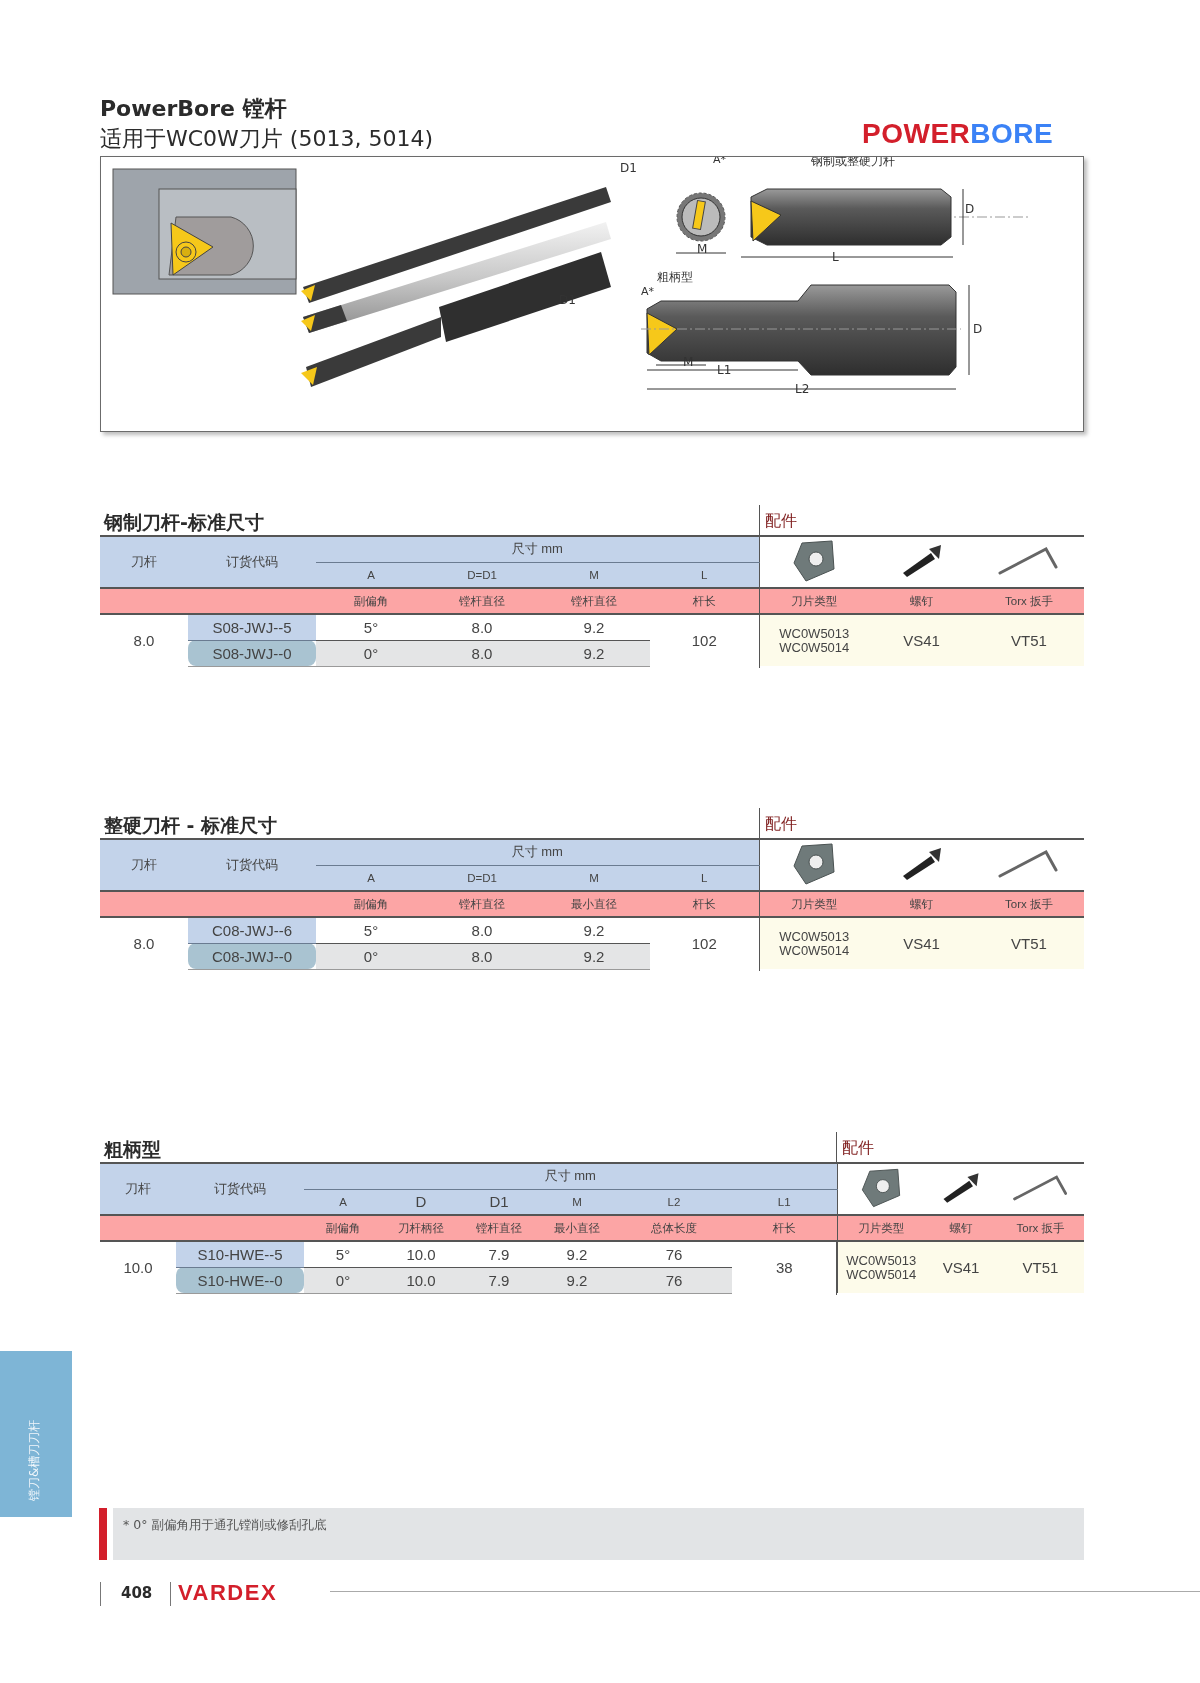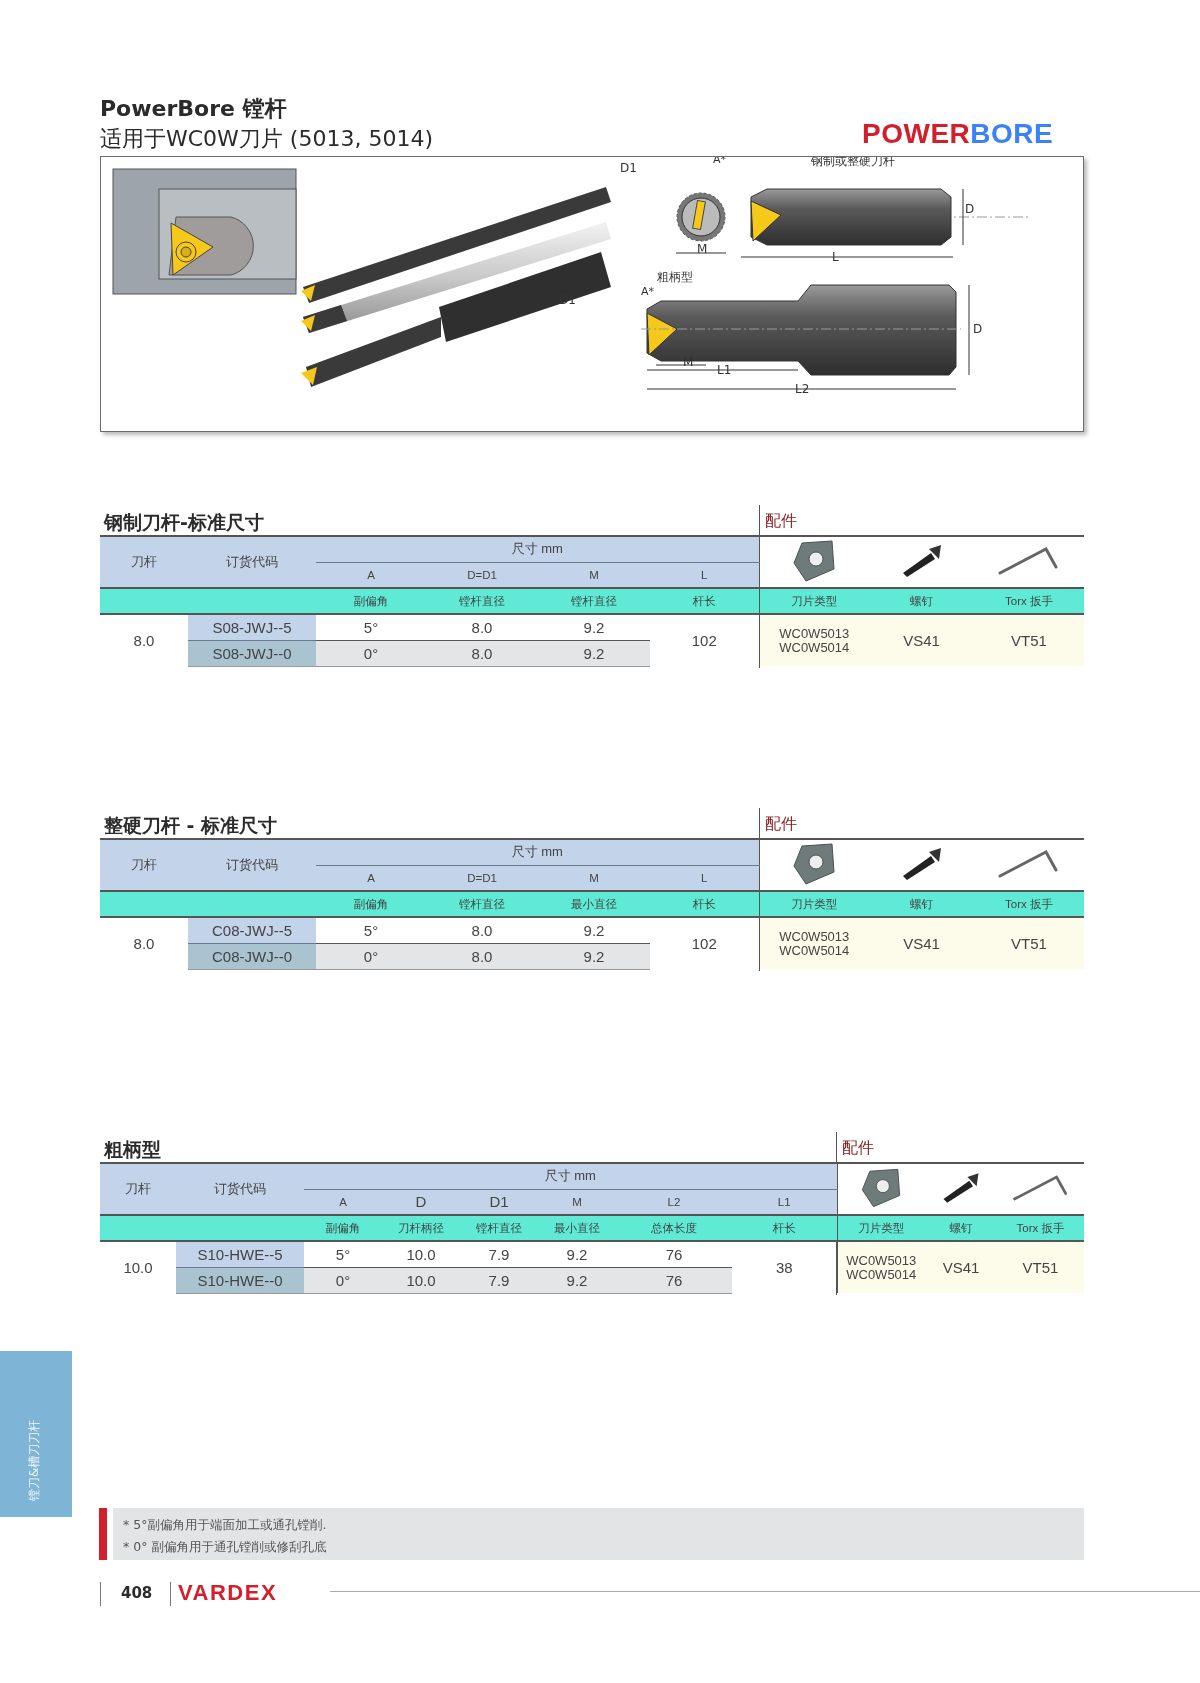--- a/index.html
+++ b/index.html
@@ -13,24 +13,24 @@
   .figure { position: absolute; left: 100px; top: 156px; width: 984px; height: 276px; border: 1px solid #6b6b6b; box-shadow: 3px 3px 4px #bdbdbd; background: #fff; }
   .figure svg { position: absolute; left: 0; top: 0; }
 
   .section-title { position: absolute; font-size: 19px; font-weight: bold; color: #2b2b2b; }
   .acc-title { position: absolute; font-size: 16px; color: #7f1d1d; }
   .vsep { position: absolute; width: 1px; background: #555; }
 
   table.spec { position: absolute; border-collapse: collapse; font-size: 13px; color: #444; table-layout: fixed; }
   table.spec td { text-align: center; height: 26px; padding: 0; font-family: "Liberation Sans", sans-serif; }
   .hdr-blue { background: #c3d3ea; }
-  .hdr-gray { background: #5eead4; }
+  .hdr-gray { background: #fca5a5; }
   .top-border td { border-top: 2px solid #555; }
   .code-a { background: #c3d3ea; margin-left: 17px; }
-  .code-b { background: #a9c3d1; }
+  .code-b { background: #a9c3d1; border-radius: 8px; }
   .row-gray { background: #e4e5e6; }
   .acc-cell { background: #fdfbea; margin-left: 41px; }
   .num { font-size: 15px; }
   .mm-line { border-bottom: 1px solid #6a7b91; }
   .bottom-border td { border-bottom: 1px solid #9a9a9a; }
   .small { font-size: 11.5px; }
   .acc-codes { font-size: 13px; line-height: 14px; }
 
   .side-tab { position: absolute; left: 0; top: 1351px; width: 72px; height: 166px; background: #7eb5d6; }
   .side-tab span { position: absolute; left: 26px; top: 150px; transform: rotate(-90deg); transform-origin: left top; color: #f1f7fb; font-size: 12px; white-space: nowrap; }
@@ -244,21 +244,21 @@
     <td class="hdr-gray small">副偏角</td>
     <td class="hdr-gray small">镗杆直径</td>
     <td class="hdr-gray small">最小直径</td>
     <td class="hdr-gray small">杆长</td>
     <td class="hdr-gray small" style="border-left:1px solid #555;">刀片类型</td>
     <td class="hdr-gray small">螺钉</td>
     <td class="hdr-gray small">Torx 扳手</td>
   </tr>
   <tr class="top-border">
     <td rowspan="2" class="num">8.0</td>
-    <td class="code-a num">C08-JWJ--5</td>
+    <td class="code-a num">C08-JWJ--6</td>
     <td class="num">5°</td>
     <td class="num">8.0</td>
     <td class="num">9.2</td>
     <td rowspan="2" class="num">102</td>
     <td rowspan="2" class="acc-cell acc-codes" style="border-left:1px solid #555;">
           <div>WC0W5013</div>
           <div>WC0W5014</div>
         </td>
     <td rowspan="2" class="acc-cell num">VS41</td>
     <td rowspan="2" class="acc-cell num">VT51</td>
@@ -354,21 +354,20 @@
 </tbody>
   </table>
 
 <div class="side-tab">
     <span>镗刀&amp;槽刀刀杆</span>
   </div>
 
 <div class="notes">
   <div class="bar"></div>
   <div class="box">
-    <div>* 5°副偏角用于端面加工或通孔镗削.</div>
     <div>* 0° 副偏角用于通孔镗削或修刮孔底</div>
   </div>
 </div>
 
 <div class="fsep1"></div>
 <div class="page-num">408</div>
 <div class="fsep2"></div>
 <div class="vardex">VARDEX</div>
 <div class="footer-line"></div>
 

